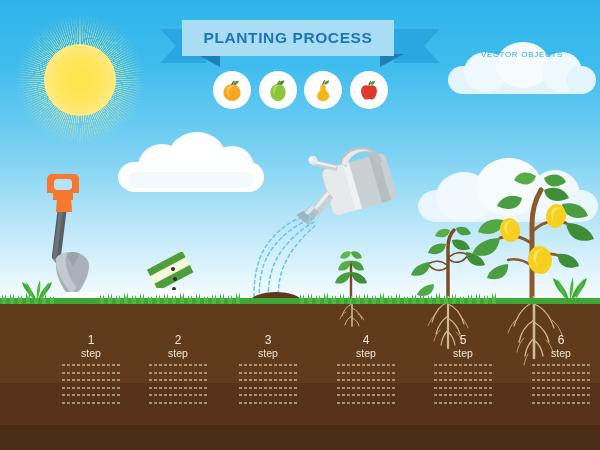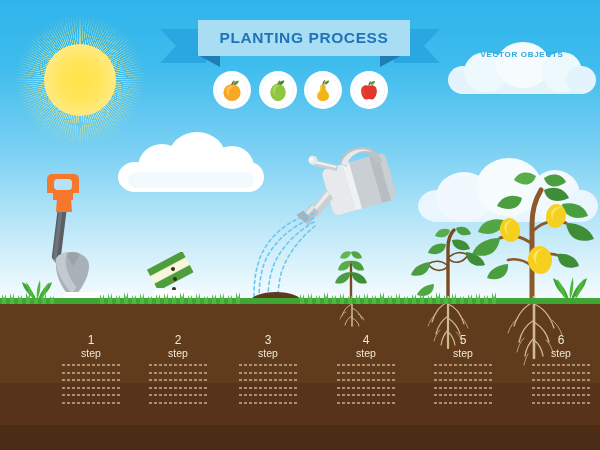--- a/index.html
+++ b/index.html
@@ -36,35 +36,35 @@
   .cloud .tint{background:#e8f5fc;}
 
   
   .ribbon{position:absolute;left:160px;top:20px;width:280px;height:38px;}
   .rib-tail{position:absolute;top:9px;width:46px;height:34px;background:#2aa7e0;}
   .rib-tail.l{left:0;clip-path:polygon(0 0,100% 0,100% 100%,0 100%,16px 50%);}
   .rib-tail.r{right:0;clip-path:polygon(0 0,100% 0,calc(100% - 16px) 50%,100% 100%,0 100%);}
   .rib-fold{position:absolute;top:34px;width:24px;height:13px;background:#1f7fb4;}
   .rib-fold.l{left:36px;clip-path:polygon(0 0,100% 0,100% 100%);}
   .rib-fold.r{right:36px;clip-path:polygon(0 0,100% 0,0 100%);}
-  .rib-body{position:absolute;left:38px;top:0;width:212px;height:36px;background:#a9ddf4;
+  .rib-body{position:absolute;left:22px;top:0;width:212px;height:36px;background:#a9ddf4;
     display:flex;align-items:center;justify-content:center;}
   .rib-body span{color:#1d74b8;font-size:15.5px;font-weight:bold;letter-spacing:.6px;}
 
   
   .fruits{position:absolute;left:213px;top:71px;width:175px;height:40px;display:flex;justify-content:space-between;}
   .badge{width:38px;height:38px;border-radius:50%;background:#fff;position:relative;
     display:flex;align-items:center;justify-content:center;}
   .badge:after{content:"";position:absolute;inset:3px;border-radius:50%;
     border:1.4px dotted #dfeef6;}
   .badge svg{position:relative;z-index:2;}
 
   
   .eps{position:absolute;left:452px;top:44px;width:140px;height:48px;text-align:center;}
-  .eps .vo{position:relative;z-index:3;color:#33a7dc;font-size:8px;font-weight:bold;letter-spacing:.7px;margin-top:6px;}
+  .eps .vo{position:relative;z-index:3;color:#33a7dc;font-size:8px;font-weight:normal;letter-spacing:.7px;margin-top:6px;}
   .eps .v10{position:relative;z-index:3;color:#3fb0e0;font-size:19px;font-weight:bold;letter-spacing:.5px;line-height:20px;}
 
   
   .soil{position:absolute;left:0;top:298px;width:600px;height:152px;background:#5e3a1c;}
   .soil-b1{position:absolute;left:0;top:0;width:600px;height:85px;background:#603c1d;}
   .soil-b2{position:absolute;left:0;top:85px;width:600px;height:42px;background:#56331a;}
   .soil-b3{position:absolute;left:0;top:127px;width:600px;height:25px;background:#4b2d16;}
   .soil-top{position:absolute;left:0;top:0;width:600px;height:6px;background:#4a2a12;opacity:.55;}
   .grass-line{position:absolute;left:0;top:292px;width:600px;height:8px;}
 

